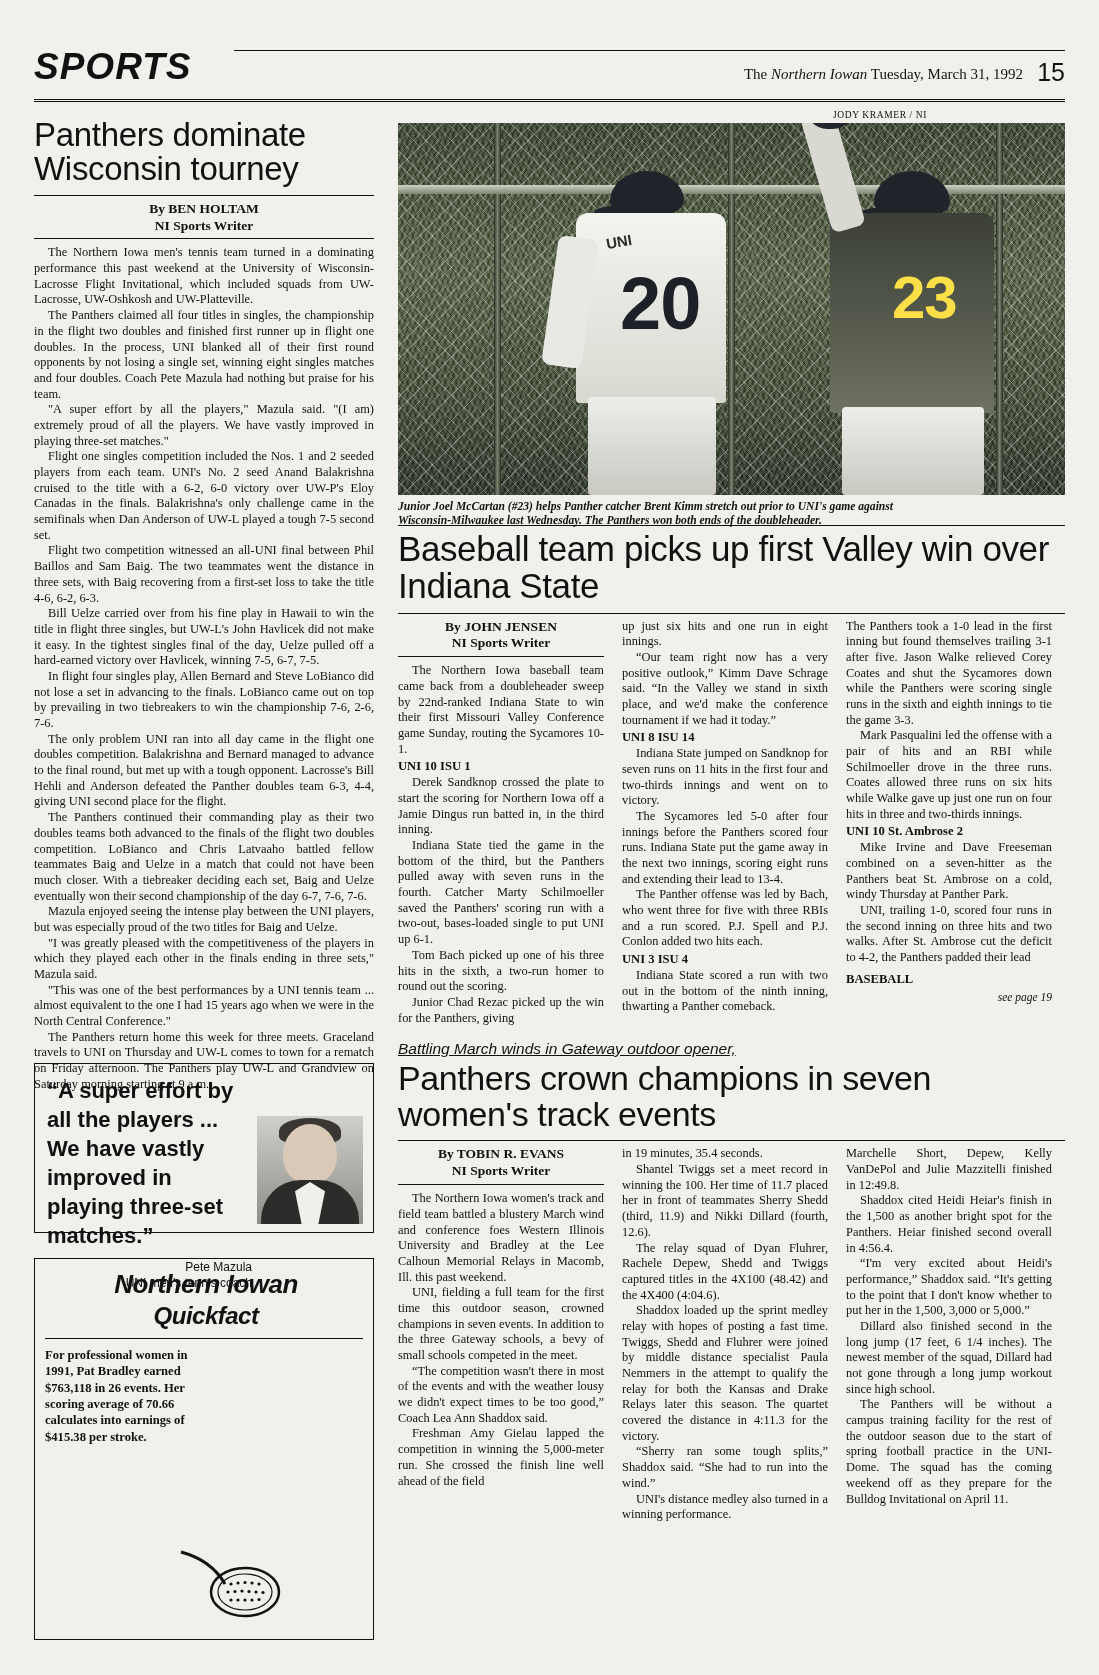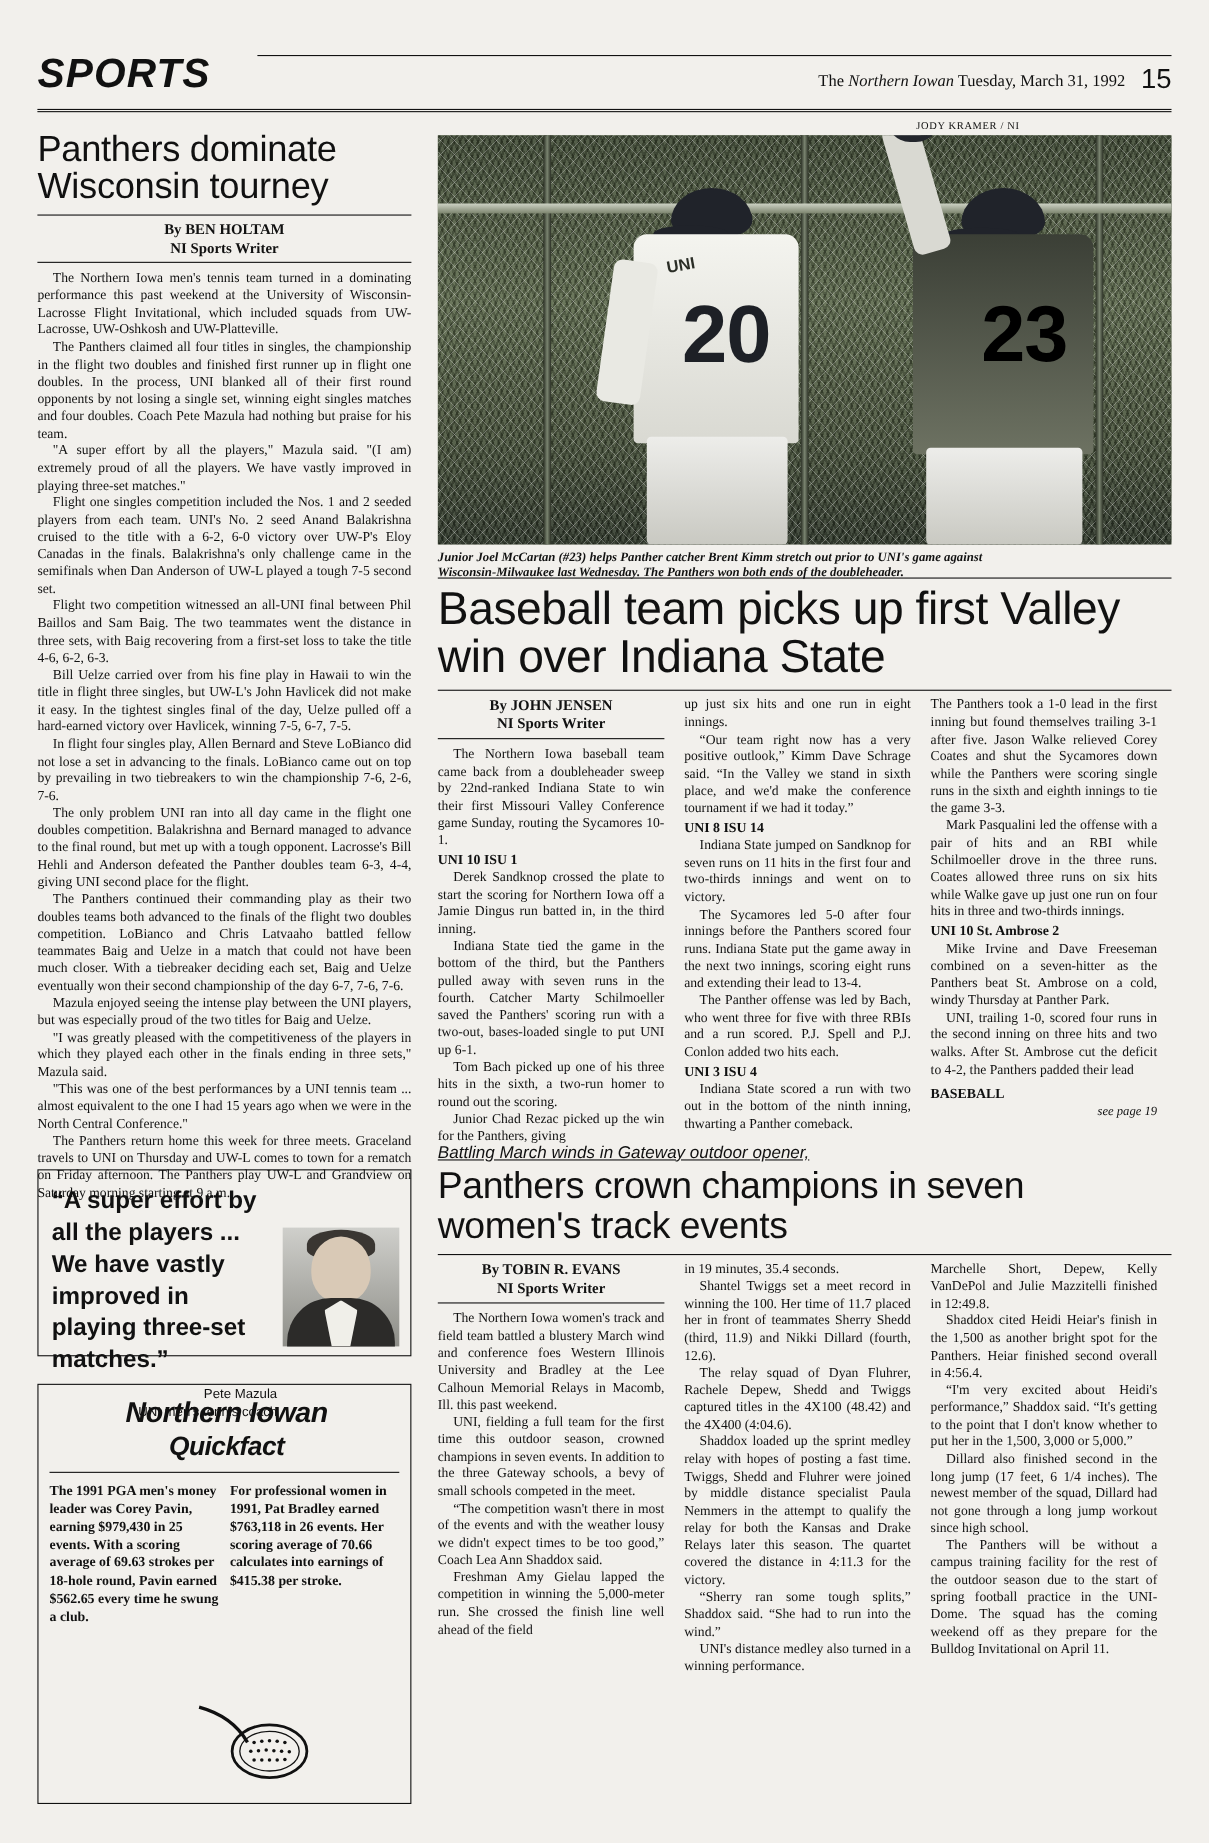--- a/index.html
+++ b/index.html
@@ -179,21 +179,21 @@
   }
 
   
   .baseball-block {
     position: absolute;
     left: 398px; top: 525px;
     width: 667px;
   }
   .headline-xl {
     font-family: "Liberation Sans", sans-serif;
-    font-size: 42px;
+    font-size: 35px;
     line-height: 1.05;
     margin: 3px 0 8px 0;
     font-weight: normal;
     letter-spacing: -0.4px;
   }
   .seepage {
     font-style: italic;
     text-align: right;
     font-size: 11.5px;
     margin-top: 2px;
@@ -347,21 +347,20 @@
 
   <div class="quickfact-box">
     <div class="qf-logo1">
       <span class="qf-lines"><span></span><span></span><span></span></span><span>Northern Iowan</span>
     </div>
     <div class="qf-logo2">
       <span class="qf-lines"><span></span><span></span><span></span></span><span>Quickfact</span>
     </div>
     <div class="qf-rule"></div>
     <div class="qf-cols">
-      <div class="qf-col left">The 1991 PGA men's money leader was Corey Pavin, earning $979,430 in 25 events. With a scoring average of 69.63 strokes per 18-hole round, Pavin earned $562.65 every time he swung a club.</div>
       <div class="qf-col">For professional women in 1991, Pat Bradley earned $763,118 in 26 events. Her scoring average of 70.66 calculates into earnings of $415.38 per stroke.</div>
     </div>
     <svg class="club" viewBox="0 0 120 76">
       <path d="M8 8 C30 14 44 26 52 40" stroke="#111" stroke-width="3" fill="none"></path>
       <ellipse cx="72" cy="48" rx="34" ry="24" fill="none" stroke="#111" stroke-width="2.5"></ellipse>
       <ellipse cx="72" cy="48" rx="27" ry="18" fill="none" stroke="#111" stroke-width="1.2"></ellipse>
       <g fill="#111">
         <circle cx="58" cy="40" r="1.6"></circle>
           <circle cx="65" cy="39" r="1.6"></circle>
           <circle cx="72" cy="38.5" r="1.6"></circle>
@@ -396,21 +395,21 @@
         <div class="cap" style="left:62px; top:6px; width:74px; height:46px;"></div>
         <div class="jersey" style="left:28px; top:48px; width:150px; height:190px;"></div>
         <div class="num" style="left:72px; top:96px; font-size:74px;">20</div>
         <div class="pants" style="left:40px; top:232px; width:128px; height:98px;"></div>
         <div class="arm" style="left:2px; top:72px; width:40px; height:130px; transform:rotate(8deg);"></div>
       </div>
 
       <div class="player" style="left:410px; width:210px; height:350px;">
         <div class="cap" style="left:66px; top:26px; width:76px; height:48px;"></div>
         <div class="jersey" style="left:22px; top:68px; width:164px; height:200px; background:linear-gradient(#3b3f36,#6d7262);"></div>
-        <div class="num" style="left:84px; top:118px; font-size:72px; color:#000000;">23</div>
+        <div class="num" style="left:84px; top:118px; font-size:60px; color:#fde047;">23</div>
         <div class="pants" style="left:34px; top:262px; width:142px; height:88px;"></div>
         <div class="arm" style="left:8px; top:-34px; width:34px; height:120px; background:#d9d9d2; transform:rotate(-16deg);"></div>
         <div class="glove" style="left:-4px; top:-74px; width:52px; height:58px;"></div>
       </div>
 
       <div class="tinytext" style="left:208px; top:110px; font-size:15px; color:#2a2d26; transform:rotate(-10deg);">UNI</div>
     </div>
     <div class="photo-caption">Junior Joel McCartan (#23) helps Panther catcher Brent Kimm stretch out prior to UNI's game against Wisconsin-Milwaukee last Wednesday. The Panthers won both ends of the doubleheader.</div>
   </div>
 

